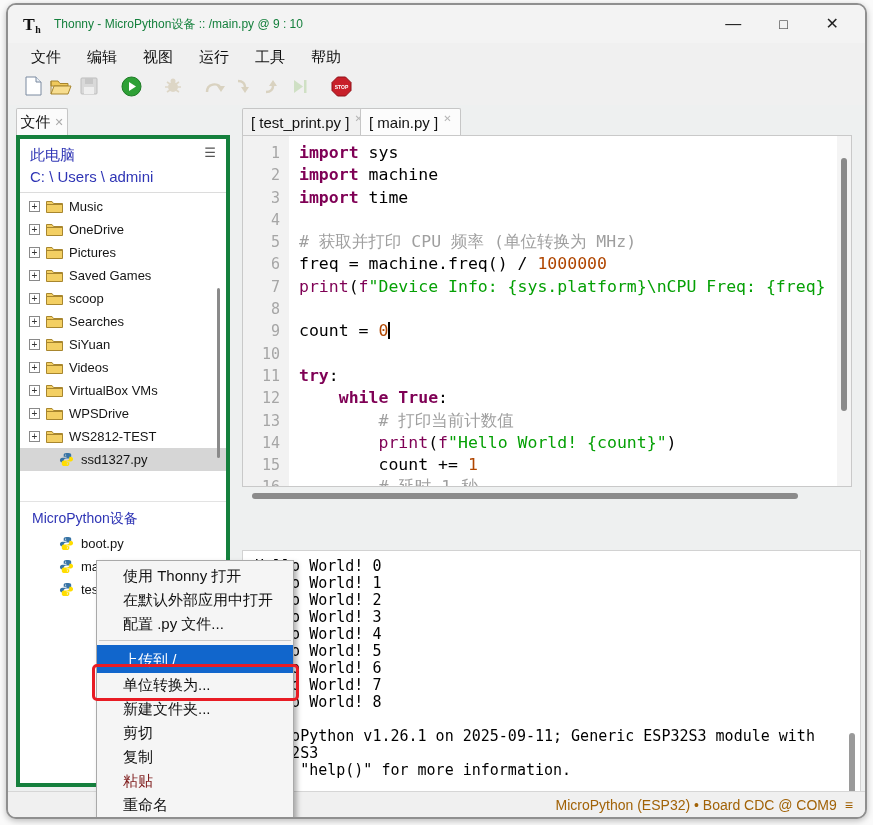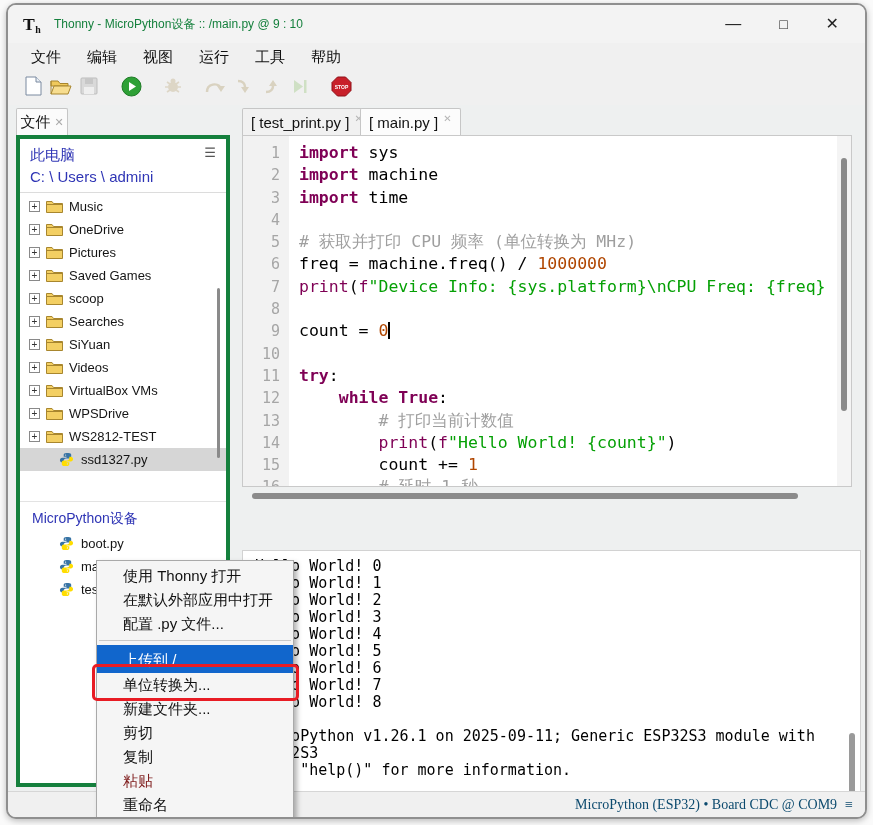--- a/index.html
+++ b/index.html
@@ -67,21 +67,21 @@
   
   #editor-hscroll-track { position:absolute; left:236px; top:387px; width:608px; height:9px; }
   #editor-hscroll { position:absolute; left:8px; top:1px; width:546px; height:6px; background:#8b8b8b; border-radius:3px; }
   
   #shell-box { position:absolute; left:234px; top:445px; width:619px; height:242px; background:#fff; border:1px solid #d2d2d2; overflow:hidden; }
   #shell-content { padding:7px 12px; }
   .shell-line { height:17px; line-height:17px; font-family:"DejaVu Sans Mono",monospace; font-size:15px; color:#000; white-space:pre; }
   #shell-vscroll { position:absolute; right:5px; top:182px; width:6px; height:155px; background:#9a9a9a; border-radius:3px; }
   
   #statusbar { position:absolute; left:0; right:0; bottom:0; height:26px; background:#f0f0f0; border-top:1px solid #d6d6d6;
-    display:flex; align-items:center; justify-content:flex-end; padding-right:12px; gap:8px; font-size:14px; color:#0c4a6e;font-family:Liberation Serif, serif; }
+    display:flex; align-items:center; justify-content:flex-end; padding-right:12px; gap:8px; font-size:14px; color:#a16207; }
   
   #context-menu { position:absolute; left:88px; top:455px; width:198px; background:#f5f5f5;
     border:1px solid #a9a9a9; box-shadow:3px 3px 5px rgba(0,0,0,.3); padding:3px 0; z-index:50; }
   .menu-item { height:24px; line-height:24px; padding-left:26px; font-size:15px; color:#111; white-space:nowrap; }
   .menu-item.disabled { color:#7f1d1d; }
   .menu-item.highlighted { height:28px; line-height:29px; background:#1166cc; color:#fff; }
   .menu-sep { height:9px; position:relative; }
   .menu-sep::after { content:""; position:absolute; left:2px; right:2px; top:4px; border-top:1px solid #c9c9c9; }
   #red-annotation { position:absolute; left:84px; top:559px; width:207px; height:37px;
     border:3px solid #e81c24; border-radius:5px; z-index:60; pointer-events:none; }

